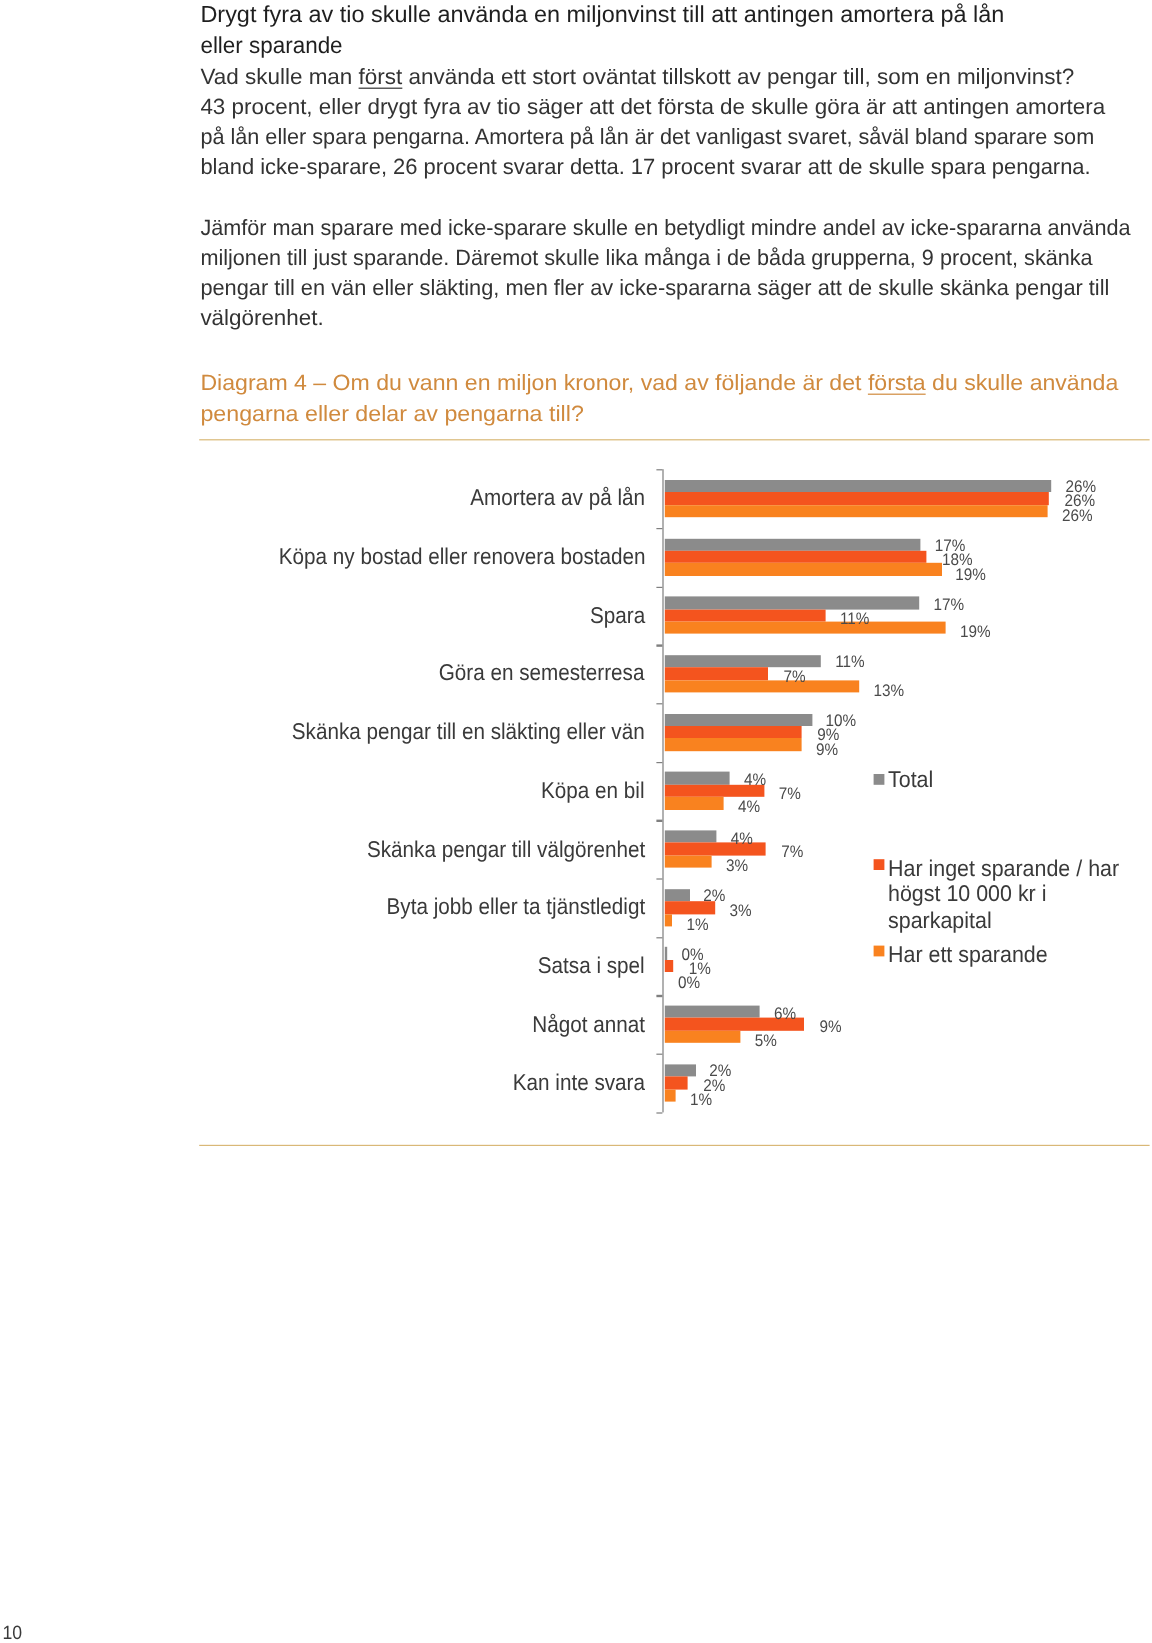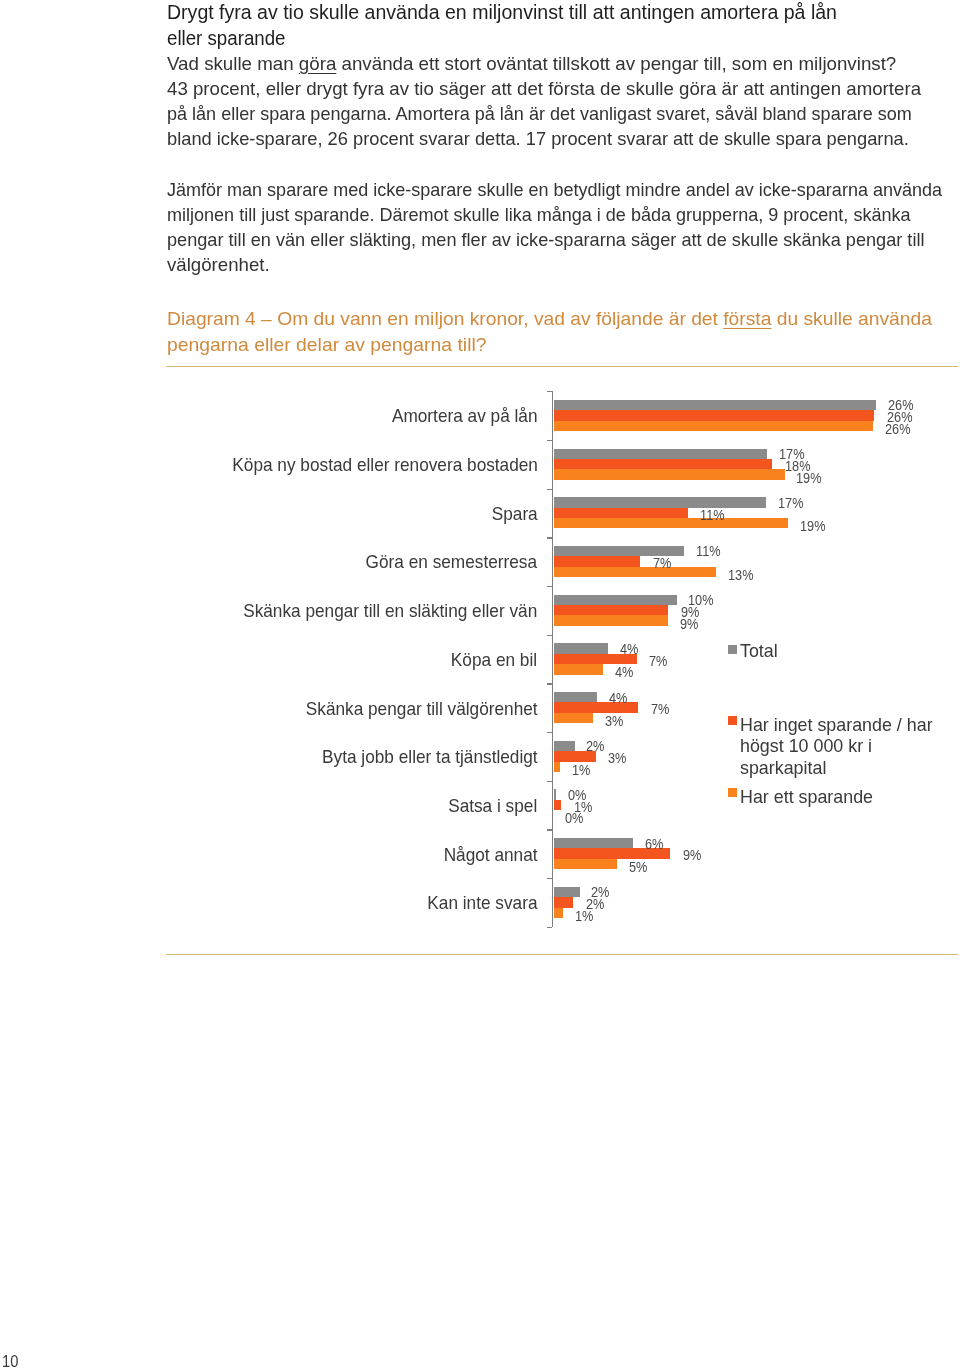--- a/index.html
+++ b/index.html
@@ -39,21 +39,21 @@
 <body>
 
 <div class="page">
 
   <div class="textblock" id="heading">
     <div class="tline hline" id="h0" style="top: 3.2px; font-size: 19.3px; transform: scaleX(1.0132);">Drygt fyra av tio skulle använda en miljonvinst till att antingen amortera på lån</div>
     <div class="tline hline" id="h1" style="top: 29px; font-size: 19.3px; transform: scaleX(0.9697);">eller sparande</div>
   </div>
 
   <div class="textblock" id="para1">
-    <div class="tline" id="p1l0" style="top: 54.6px; font-size: 18.4px; transform: scaleX(1.0182);"><span>Vad skulle man </span><u>göra</u><span> använda ett stort oväntat tillskott av pengar till, som en miljonvinst?</span></div>
+    <div class="tline" id="p1l0" style="top: 54.6px; font-size: 18.4px; transform: scaleX(1.0182);"><span>Vad skulle man </span><u>först</u><span> använda ett stort oväntat tillskott av pengar till, som en miljonvinst?</span></div>
     <div class="tline" id="p1l1" style="top: 79.8px; font-size: 18.4px; transform: scaleX(1.016);"><span>43 procent, eller drygt fyra av tio säger att det första de skulle göra är att antingen amortera</span></div>
     <div class="tline" id="p1l2" style="top: 104.9px; font-size: 18.4px; transform: scaleX(0.9806);"><span>på lån eller spara pengarna. Amortera på lån är det vanligast svaret, såväl bland sparare som</span></div>
     <div class="tline" id="p1l3" style="top: 130.1px; font-size: 18.4px; transform: scaleX(0.9941);"><span>bland icke-sparare, 26 procent svarar detta. 17 procent svarar att de skulle spara pengarna.</span></div>
   </div>
 
   <div class="textblock" id="para2">
     <div class="tline" id="p2l0" style="top: 180.9px; font-size: 18.4px; transform: scaleX(0.9796);"><span>Jämför man sparare med icke-sparare skulle en betydligt mindre andel av icke-spararna använda</span></div>
     <div class="tline" id="p2l1" style="top: 206.1px; font-size: 18.4px; transform: scaleX(0.9802);"><span>miljonen till just sparande. Däremot skulle lika många i de båda grupperna, 9 procent, skänka</span></div>
     <div class="tline" id="p2l2" style="top: 231.2px; font-size: 18.4px; transform: scaleX(0.9867);"><span>pengar till en vän eller släkting, men fler av icke-spararna säger att de skulle skänka pengar till</span></div>
     <div class="tline" id="p2l3" style="top: 256.4px; font-size: 18.4px; transform: scaleX(1.0145);"><span>välgörenhet.</span></div>

